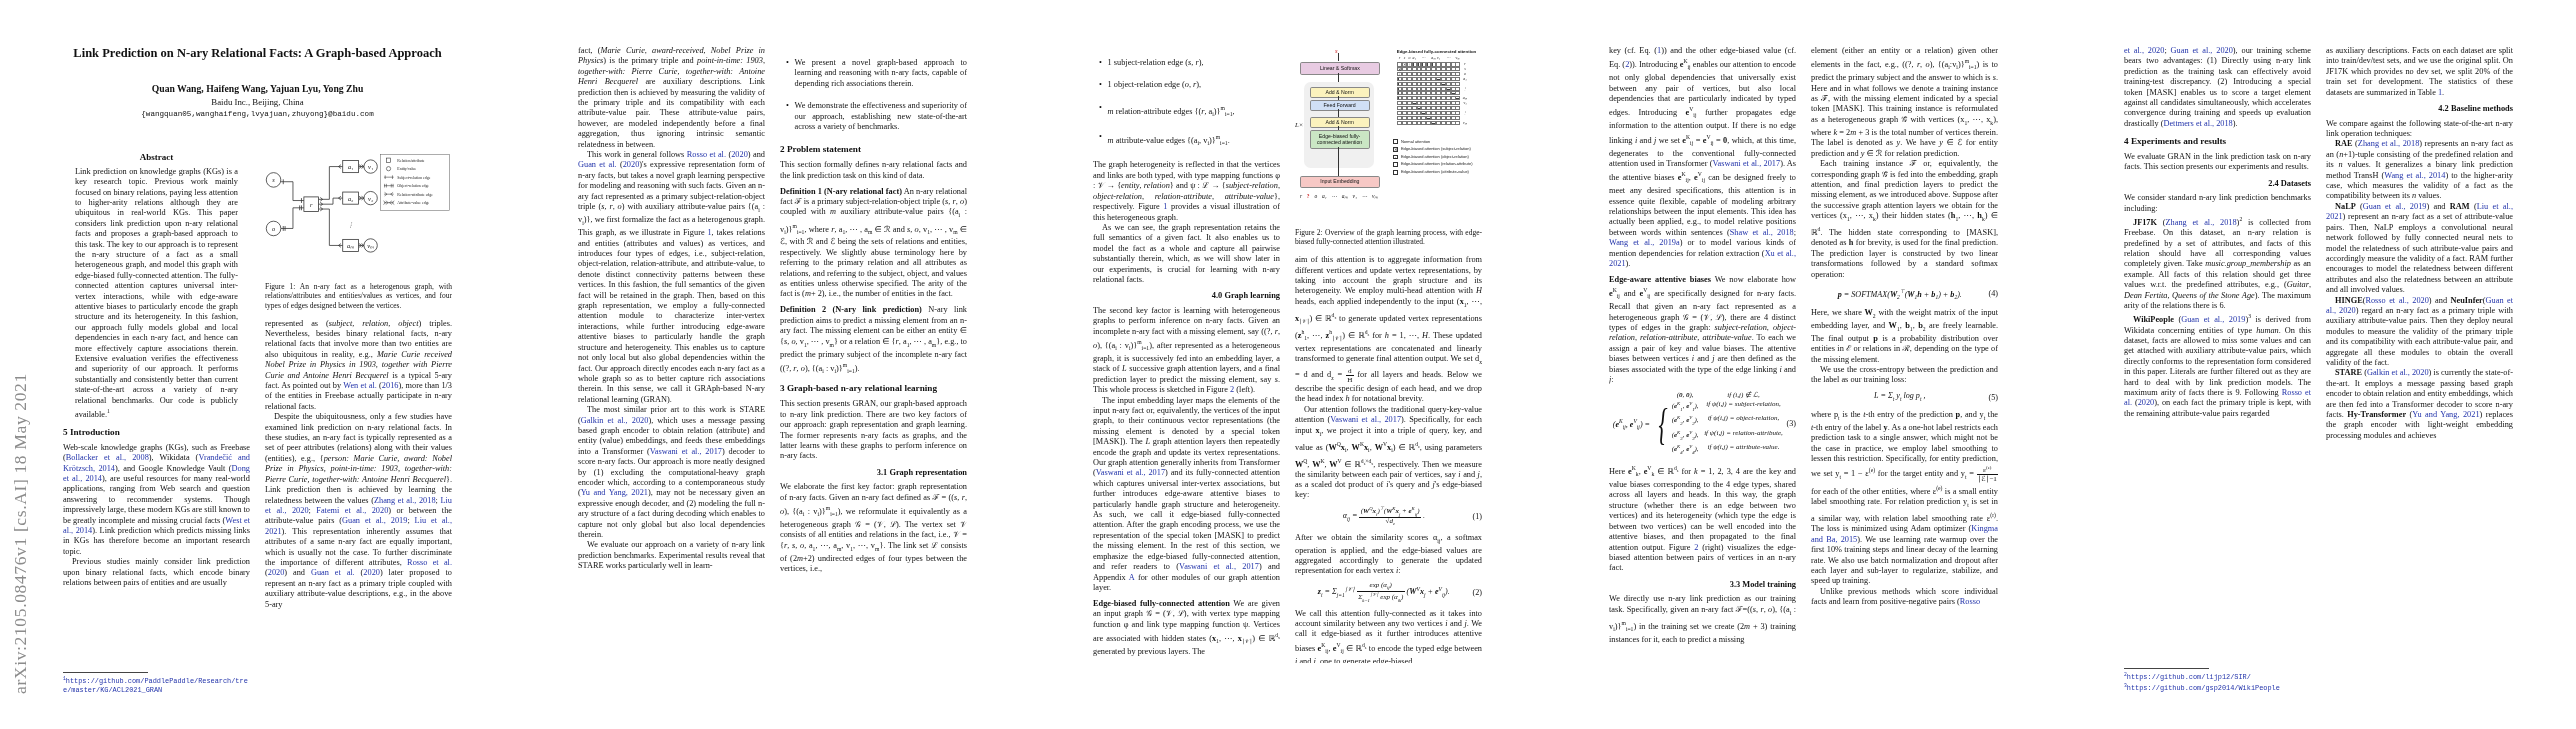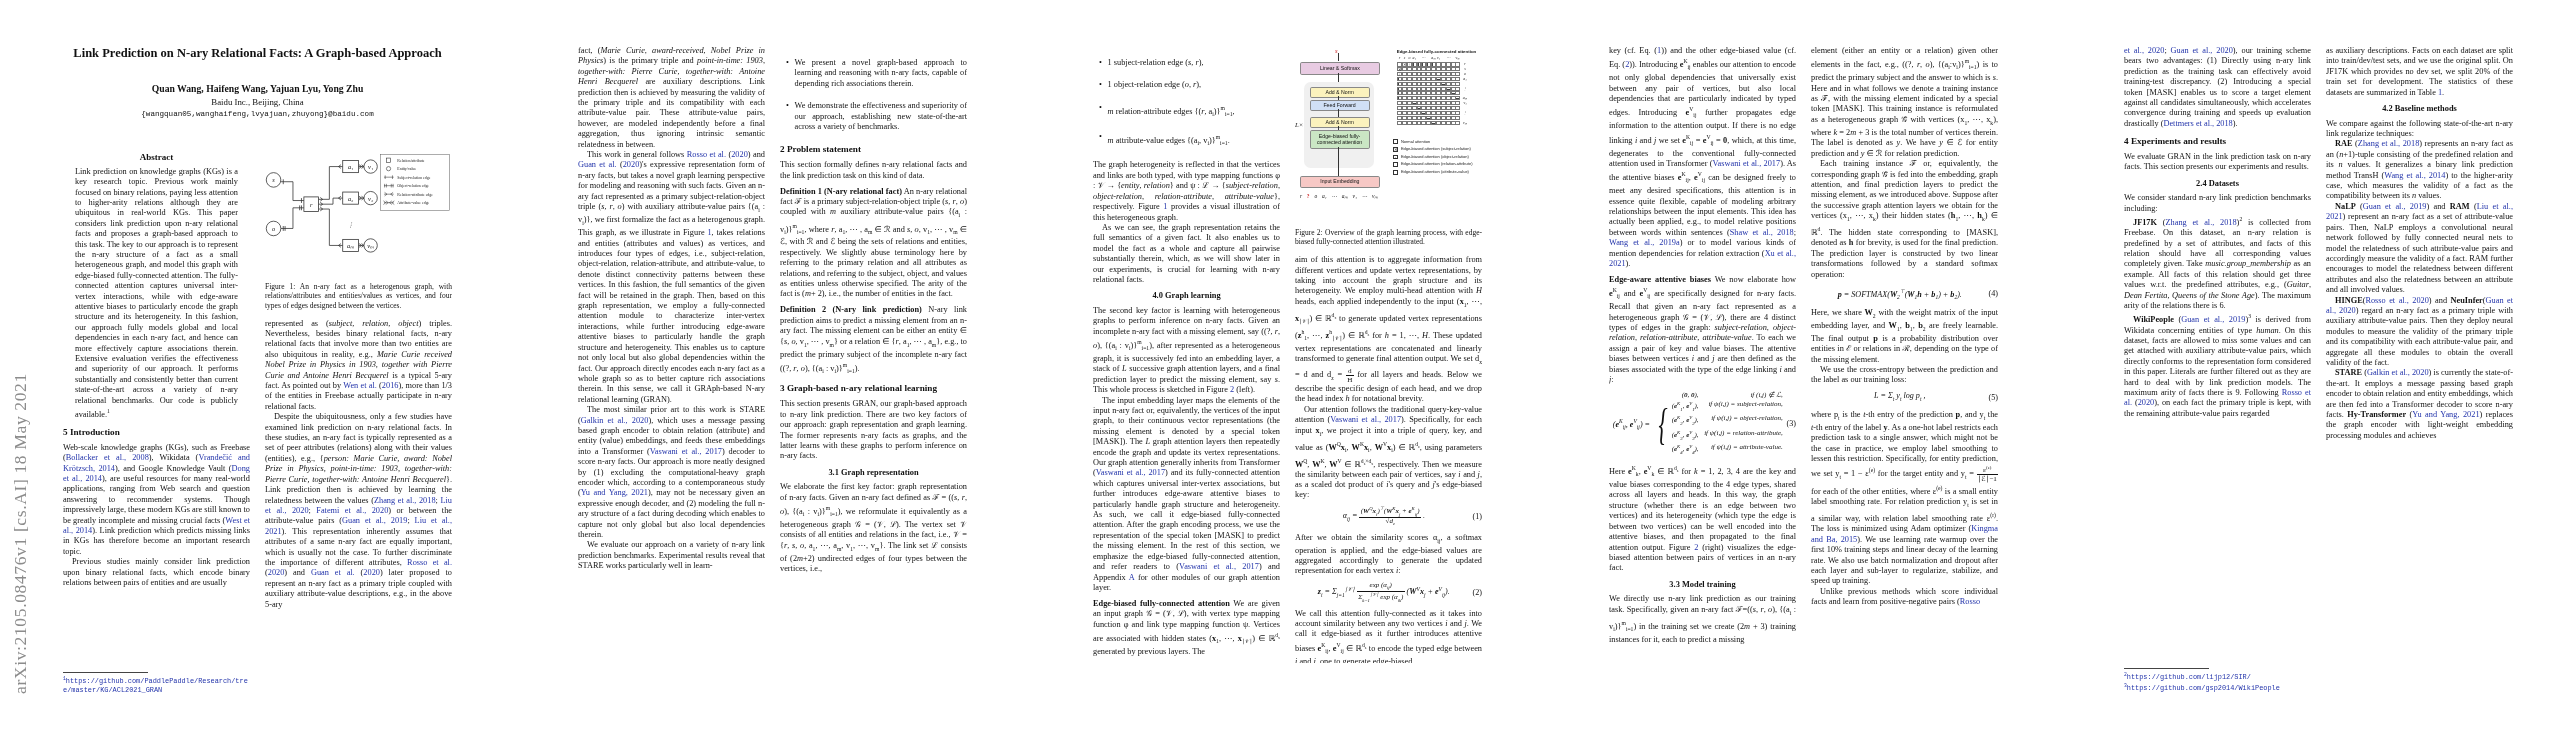--- a/index.html
+++ b/index.html
@@ -7,37 +7,37 @@
           font-family:"Liberation Serif",serif;color:#111;}
   .page{position:absolute;top:0;width:515px;height:729px;background:#fff;}
   .col{position:absolute;width:187px;top:46px;height:617px;overflow:hidden;
        font-size:8.3px;line-height:10.4px;text-align:justify;}
   
   .p,.pn,.pabs,.pdef{margin:0;}
   .p{text-indent:9px;}
   .pdef{margin-top:5.5px;}
   .pabs{margin:0 12px;}
   .h1{font-weight:bold;font-size:9.2px;margin:6.7px 0 4.9px;text-align:left;line-height:11px;}
-  .h2{font-weight:bold;font-size:8.4px;margin:6px 0 4.3px;text-align:center;line-height:10.3px;}
+  .h2{font-weight:bold;font-size:8.4px;margin:6px 0 4.3px;text-align:right;line-height:10.3px;}
   .habs{font-weight:bold;font-size:9px;text-align:center;margin:0 0 4.3px;}
   .bullet{position:relative;padding-left:14.6px;margin:12px 0;}
   .bullet::before{content:"•";position:absolute;left:6px;}
   .cite{color:#2233aa;}
   .fsep{border-top:0.6px solid #444;width:85px;margin:6px 0 2.4px;}
   .fnote{font-family:"Liberation Mono",monospace;font-size:6.9px;line-height:8.5px;
          color:#2233aa;text-align:left;word-break:break-all;}
   .eq{display:flex;align-items:center;margin:5.5px 0;}
   .eqbody{flex:1;text-align:center;font-style:italic;font-size:8.1px;}
   .eqnum{font-style:normal;font-size:8.1px;}
   .frac{display:inline-flex;flex-direction:column;vertical-align:middle;text-align:center;
         font-size:.86em;line-height:1.12;}
   .fn{border-bottom:0.6px solid #111;padding:0 1.2px;}
   .fd{padding:0 1.2px;}
   .cases-rows{display:grid;grid-template-columns:auto auto;column-gap:5.5px;row-gap:0;
-              font-size:7px;line-height:8.8px;text-align:right;}
+              font-size:7px;line-height:8.8px;text-align:center;}
   .brace{font-size:45px;font-weight:100;line-height:0;transform:scaleX(.5);margin:0 -2.4px 0 1.2px;}
   .cases .eqbody{display:flex;align-items:center;justify-content:center;gap:2.4px;}
   sub,sup{font-size:.68em;}
   
   .ptitle{position:absolute;left:24px;width:467px;top:46px;text-align:center;
           font-size:12.5px;font-weight:bold;line-height:15px;}
   .pauthors{position:absolute;left:24px;width:467px;top:83px;text-align:center;
             font-size:9.7px;font-weight:bold;}
   .paffil{position:absolute;left:24px;width:467px;top:97px;text-align:center;font-size:8.8px;}
   .pemail{position:absolute;left:24px;width:467px;top:110px;text-align:center;
@@ -558,21 +558,21 @@
         <div class="p"><b>WikiPeople</b> (<span class="cite">Guan et al., 2019</span>)<sup>3</sup> is derived from Wikidata concerning entities of type <i>human</i>. On this dataset, facts are allowed to miss some values and can get attached with auxiliary attribute-value pairs, which directly conforms to the representation form considered in this paper. Literals are further filtered out as they are hard to deal with by link prediction models. The maximum arity of facts there is 9. Following <span class="cite">Rosso et al.</span> (<span class="cite">2020</span>), on each fact the primary triple is kept, with the remaining attribute-value pairs regarded</div>
       </div>
     <div style="position:absolute;left:63px;top:662px;width:187px">
         <div class="fsep"></div>
         <div class="fnote"><sup>2</sup>https://github.com/lijp12/SIR/</div>
         <div class="fnote"><sup>3</sup>https://github.com/gsp2014/WikiPeople</div>
       </div>
     <div class="col" style="left:265px">
         <div class="pn">as auxiliary descriptions. Facts on each dataset are split into train/dev/test sets, and we use the original split. On JF17K which provides no dev set, we split 20% of the train set for development. The statistics of these datasets are summarized in Table <span class="cite">1</span>.</div>
         <div class="h2">4.2 Baseline methods</div>
-        <div class="pn">We compare against the following state-of-the-art n-ary link regularize techniques:</div>
+        <div class="pn">We compare against the following state-of-the-art n-ary link operation techniques:</div>
         <div class="p"><b>RAE</b> (<span class="cite">Zhang et al., 2018</span>) represents an n-ary fact as an (<i>n</i>+1)-tuple consisting of the predefined relation and its <i>n</i> values. It generalizes a binary link prediction method TransH (<span class="cite">Wang et al., 2014</span>) to the higher-arity case, which measures the validity of a fact as the compatibility between its <i>n</i> values.</div>
         <div class="p"><b>NaLP</b> (<span class="cite">Guan et al., 2019</span>) and <b>RAM</b> (<span class="cite">Liu et al., 2021</span>) represent an n-ary fact as a set of attribute-value pairs. Then, NaLP employs a convolutional neural network followed by fully connected neural nets to model the relatedness of such attribute-value pairs and accordingly measure the validity of a fact. RAM further encourages to model the relatedness between different attributes and also the relatedness between an attribute and all involved values.</div>
         <div class="p"><b>HINGE</b>(<span class="cite">Rosso et al., 2020</span>) and <b>NeuInfer</b>(<span class="cite">Guan et al., 2020</span>) regard an n-ary fact as a primary triple with auxiliary attribute-value pairs. Then they deploy neural modules to measure the validity of the primary triple and its compatibility with each attribute-value pair, and aggregate all these modules to obtain the overall validity of the fact.</div>
         <div class="p"><b>STARE</b> (<span class="cite">Galkin et al., 2020</span>) is currently the state-of-the-art. It employs a message passing based graph encoder to obtain relation and entity embeddings, which are then fed into a Transformer decoder to score n-ary facts. <b>Hy-Transformer</b> (<span class="cite">Yu and Yang, 2021</span>) replaces the graph encoder with light-weight embedding processing modules and achieves</div>
       </div>
   </div>
 
 </div>
 
 

